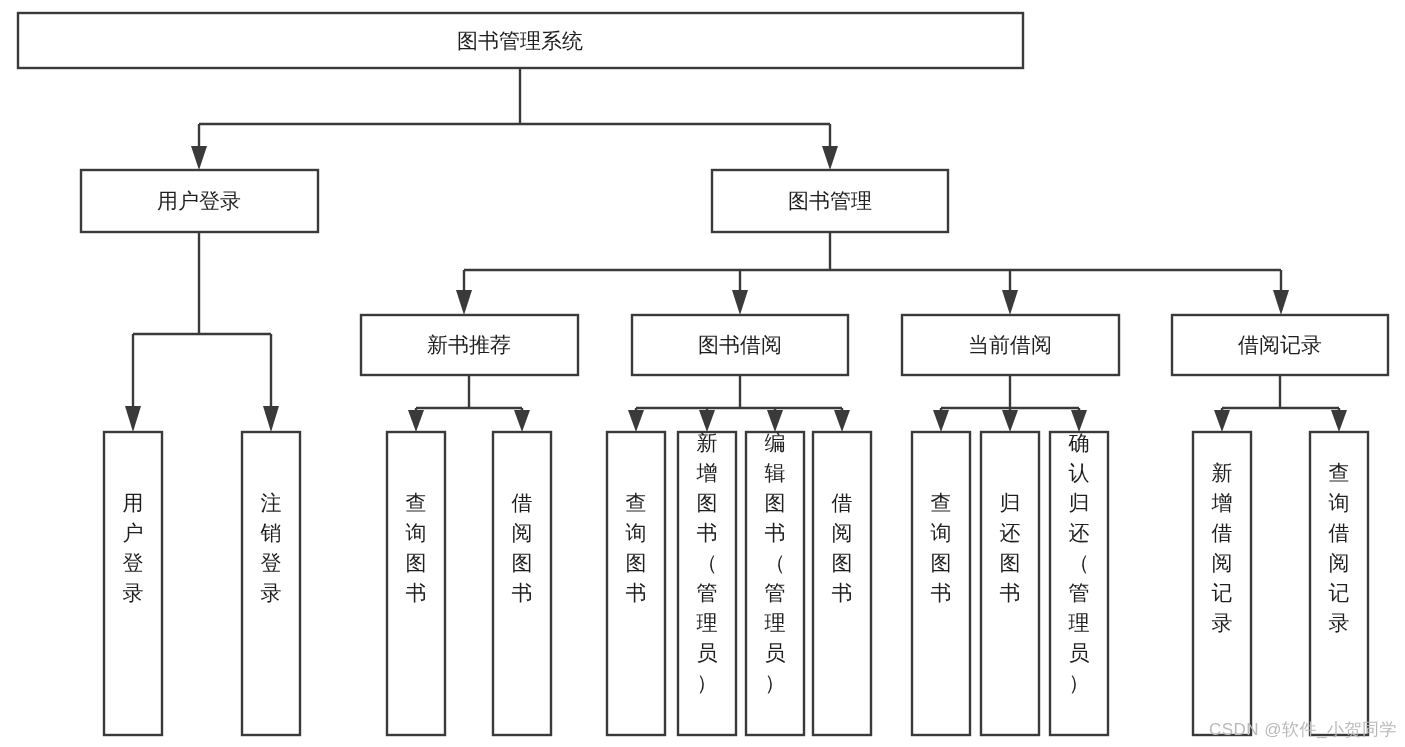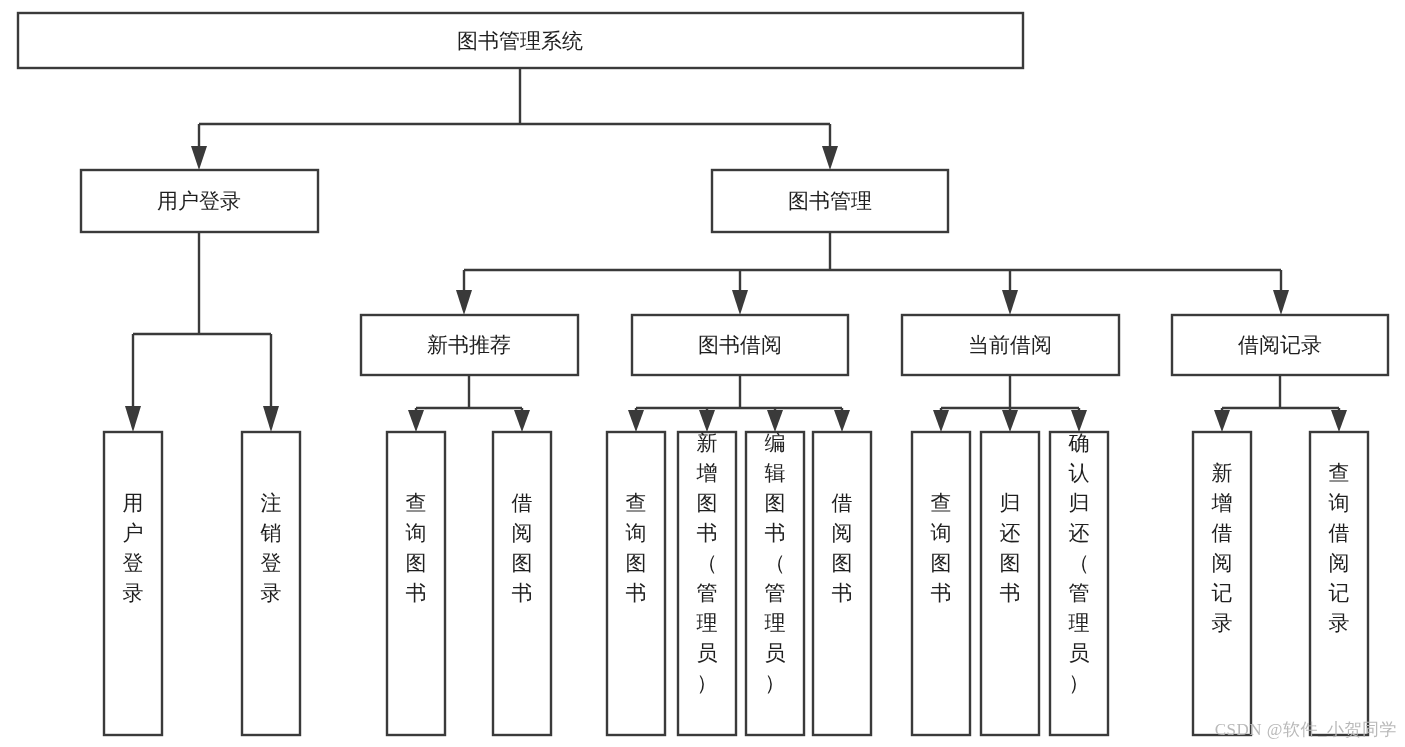--- a/index.html
+++ b/index.html
@@ -50,21 +50,21 @@
     stroke-linecap: butt;
   }
   .arrow-head {
     fill: #3a3a3a;
     stroke: none;
   }
   .watermark {
     position: absolute;
     right: 8px;
     bottom: 6px;
-    font-family: Liberation Serif, serif;
+    font-family: Liberation Sans, sans-serif;
     font-size: 17px;
     color: #b9b9b9;
     letter-spacing: 0.5px;
     white-space: nowrap;
     user-select: none;
   }
 </style>
 </head>
 <body>
 

